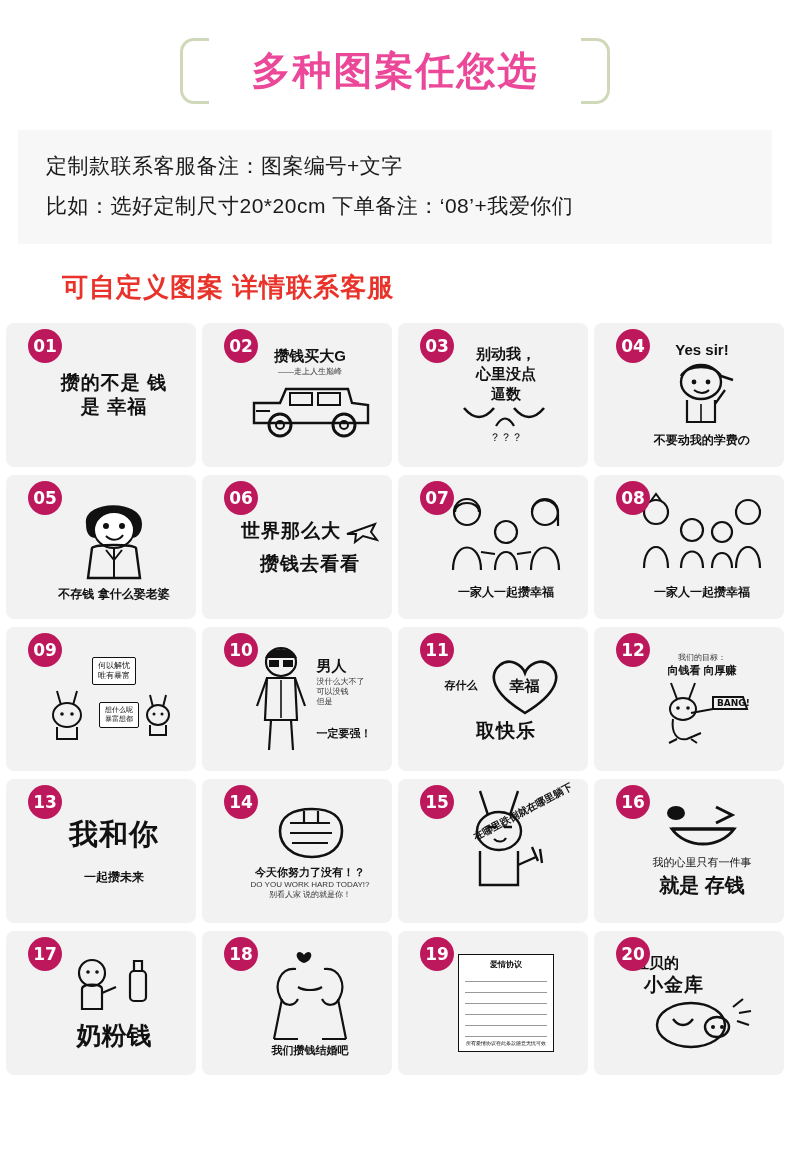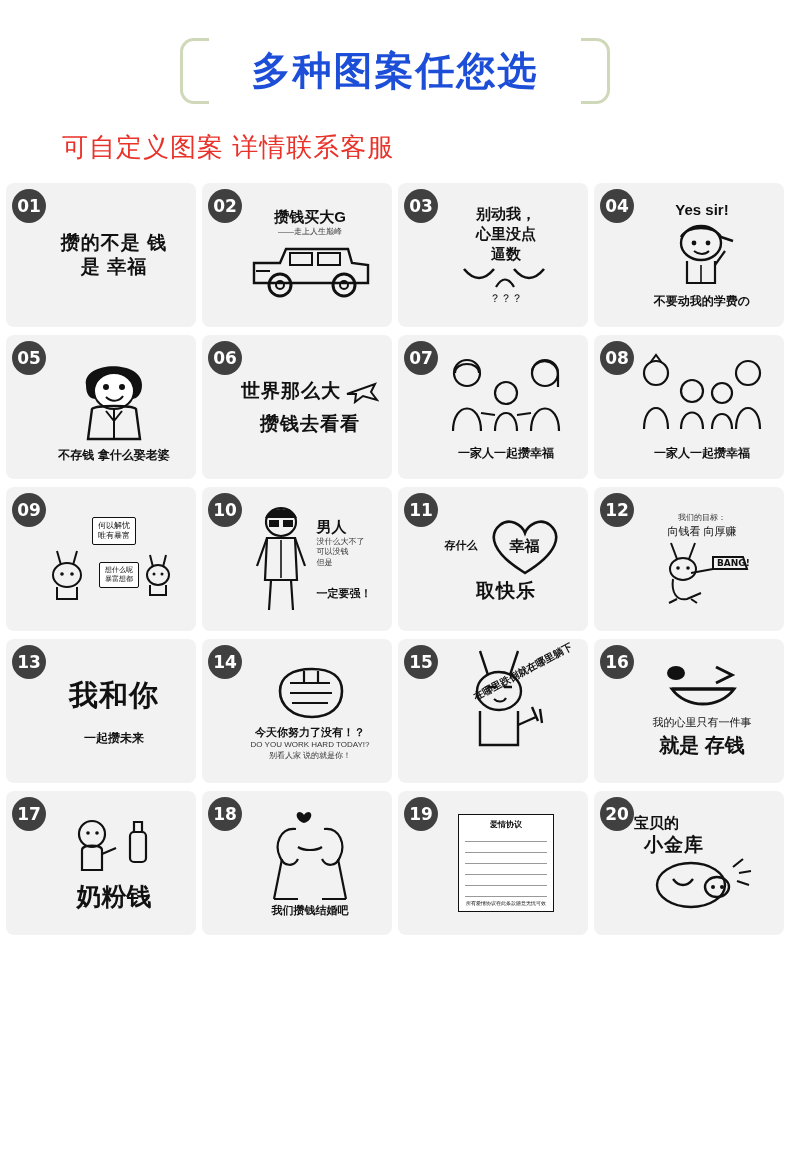--- a/index.html
+++ b/index.html
@@ -22,21 +22,21 @@
   }
   .title-wrap .bracket{
     position:absolute;top:0;bottom:0;width:26px;
     border:3px solid #cfd8b8;
   }
   .title-wrap .bracket.left{left:0;border-right:none;border-radius:14px 0 0 14px;}
   .title-wrap .bracket.right{right:0;border-left:none;border-radius:0 14px 14px 0;}
   .title-text{
     font-size:39px;
     font-weight:bold;
-    color:#1d4ed8;
+    color:#ec4899;
     letter-spacing:2px;
     font-family:"DejaVu Sans","Liberation Sans",sans-serif;
     white-space:nowrap;
   }
 
   
   .notice{
     margin:26px 18px 0;
     background:#f7f7f7;
     padding:16px 20px 18px 28px;
@@ -47,43 +47,43 @@
     color:#1a1a1a;
     line-height:1.9;
     letter-spacing:.5px;
     white-space:nowrap;
   }
 
   
   .red-heading{
     margin:26px 0 0 62px;
     font-size:26px;
-    font-weight:normal;
+    font-weight:bold;
     color:#e8322a;
     letter-spacing:1px;
   }
 
   
   .grid{
     margin:18px 6px 0;
     display:grid;
     grid-template-columns:repeat(4,1fr);
     gap:8px 6px;
   }
   .card{
     position:relative;
     background:#f2f2f2;
     border-radius:8px;
     height:144px;
     overflow:hidden;
   }
   .badge{
-    position:absolute;top:6px;left:6px;
+    position:absolute;top:6px;left:22px;
     width:34px;height:34px;border-radius:50%;
-    background:#404040;color:#fff;
+    background:#be185d;color:#fff;
     font-size:17px;font-weight:bold;
     display:flex;align-items:center;justify-content:center;
     z-index:5;
     font-family:"DejaVu Sans","Liberation Sans",sans-serif;
   }
   .art{
     position:absolute;inset:0;
     display:flex;flex-direction:column;
     align-items:center;justify-content:center;
     color:#111;
@@ -118,20 +118,24 @@
 <body>
 
 <div class="page">
 
   <div class="title-wrap">
     <span class="bracket left"></span>
     <span class="title-text">多种图案任您选</span>
     <span class="bracket right"></span>
   </div>
 
+  <div class="notice">
+    <div class="line">定制款联系客服备注：图案编号+文字</div>
+    <div class="line">比如：选好定制尺寸20*20cm 下单备注：‘08’+我爱你们</div>
+  </div>
 
   <div class="red-heading">可自定义图案 详情联系客服</div>
 
   <div class="grid">
 
     <div class="card">
       <div class="badge outline-num">01</div>
       <div class="art">
         <div class="big">攒的不是 钱</div>
         <div class="big">是 幸福</div>
@@ -342,21 +346,21 @@
           </div>
         </div>
         <div class="big" style="margin-top:2px">取快乐</div>
       </div>
     </div>
 
     <div class="card">
       <div class="badge outline-num">12</div>
       <div class="art">
         <div class="xs">我们的目标：</div>
-        <div class="sm" style="font-weight:normal">向钱看 向厚赚</div>
+        <div class="sm" style="font-weight:bold">向钱看 向厚赚</div>
         <span>
           <svg width="110" height="66" viewBox="0 0 110 66">
             <path d="M30 20 L24 4 M42 20 L48 4" stroke="#111" stroke-width="2" fill="none"></path>
             <ellipse cx="36" cy="30" rx="13" ry="11" fill="none" stroke="#111" stroke-width="2"></ellipse>
             <circle cx="31" cy="29" r="1.8" fill="#111"></circle>
             <circle cx="41" cy="29" r="1.8" fill="#111"></circle>
             <path d="M26 40 C24 54 30 62 40 60 L54 54" fill="none" stroke="#111" stroke-width="2"></path>
             <path d="M44 34 L66 30" stroke="#111" stroke-width="2" fill="none"></path>
             <path d="M66 18 L96 18 L100 30 L66 30 Z" fill="none" stroke="#111" stroke-width="2"></path>
             <text x="70" y="27" font-size="9" font-family="DejaVu Sans" font-weight="bold" fill="#111">BANG!</text>

